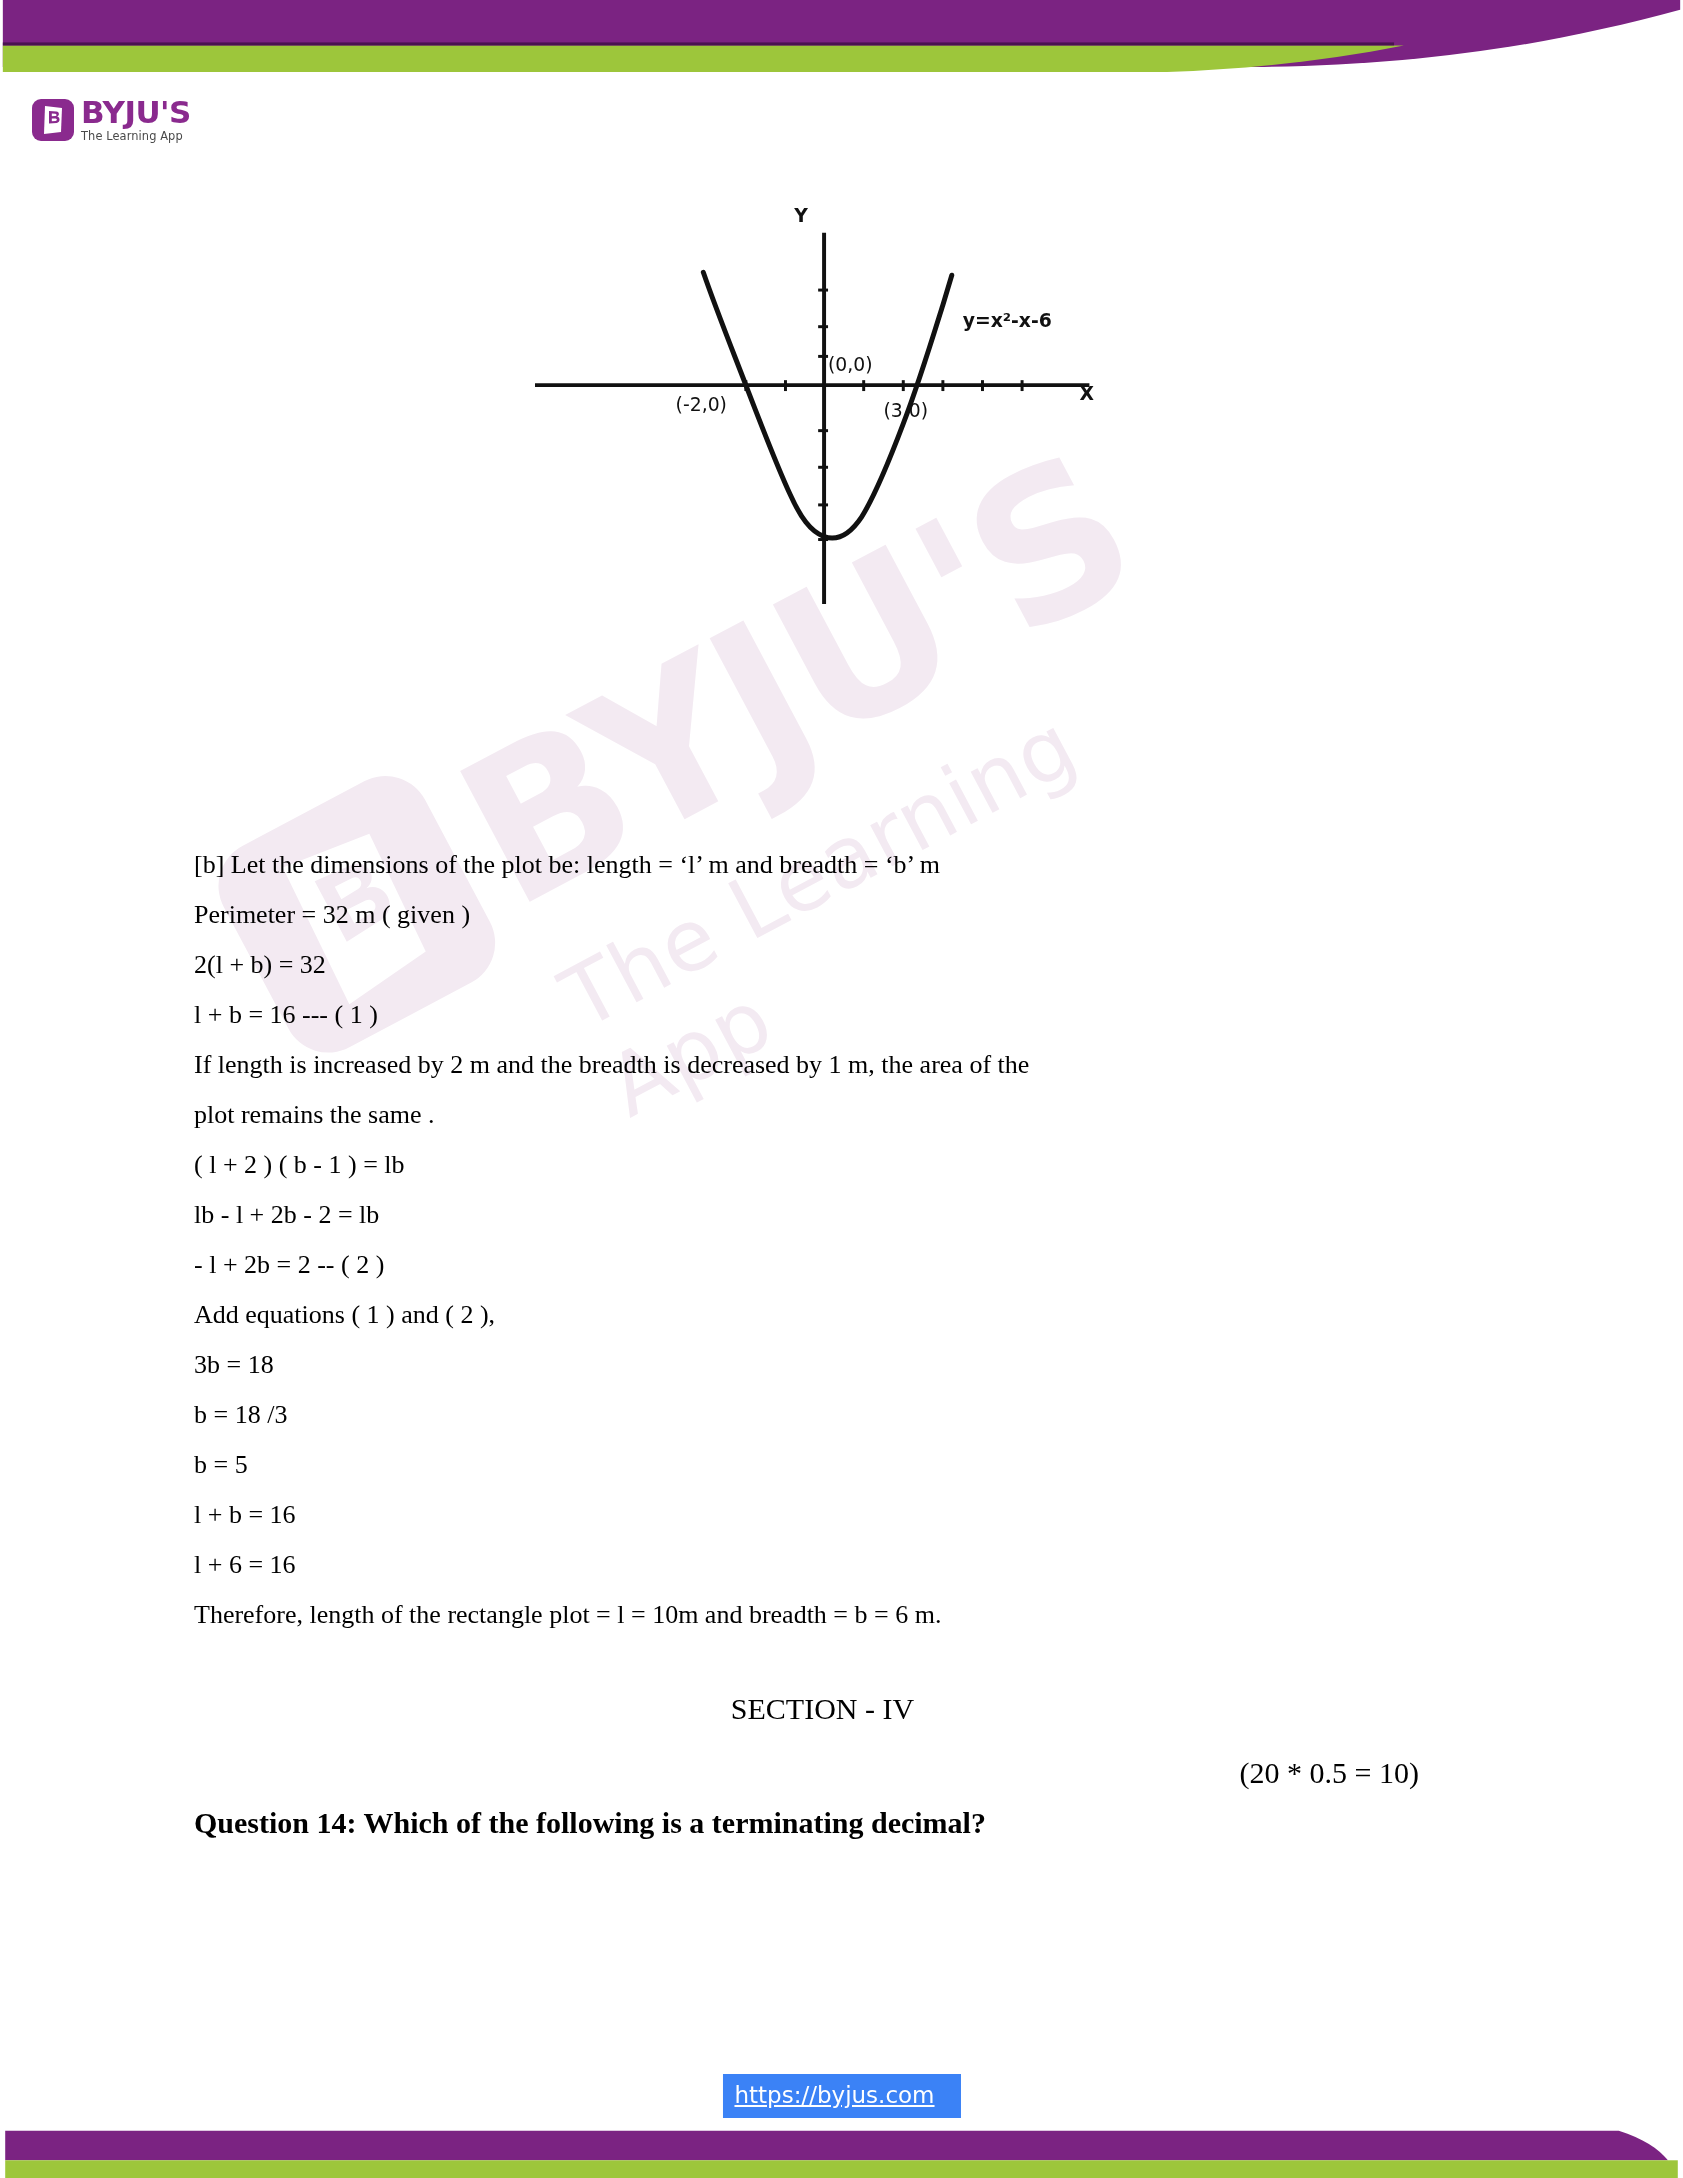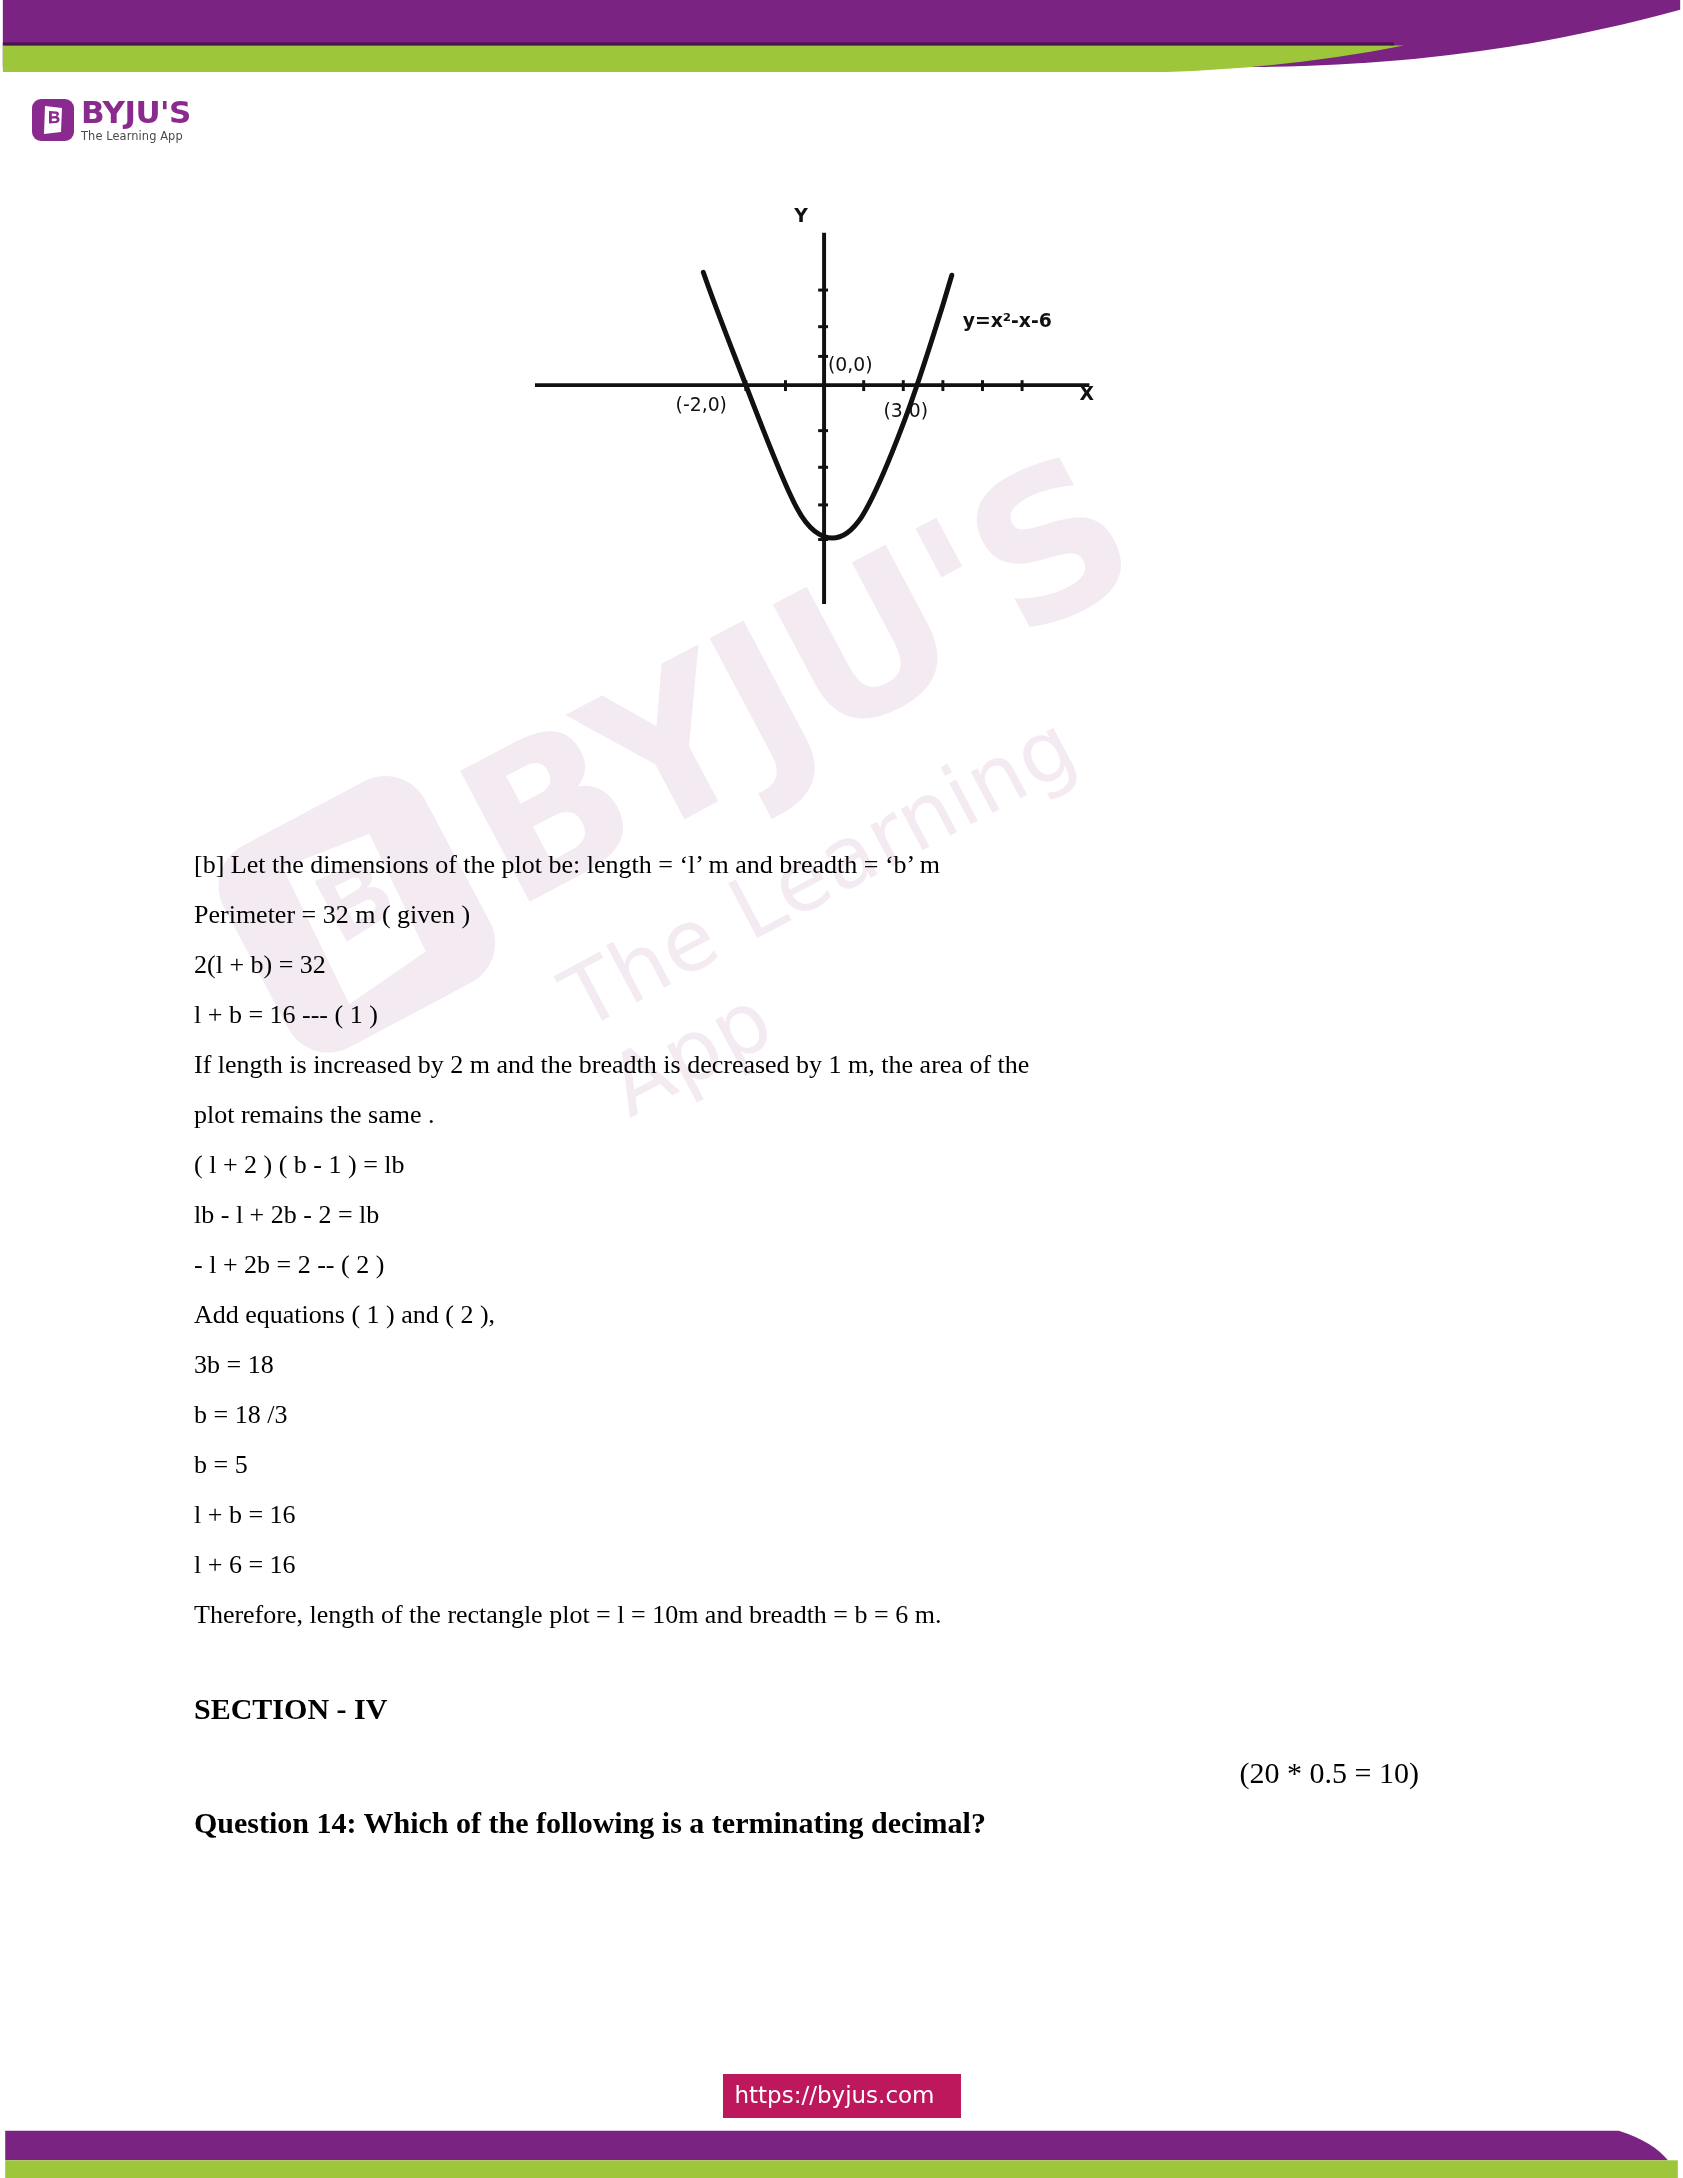--- a/index.html
+++ b/index.html
@@ -147,22 +147,23 @@
   .line {
     font-family: "Liberation Serif", serif;
     font-size: 26px;
     color: #000000;
     line-height: 50px;
     white-space: pre-wrap;
   }
   .section-title {
     font-family: "Liberation Serif", serif;
     font-size: 30px;
-    font-weight: bold;
+    font-weight: normal;
     color: #000000;
+    text-align: center;
     margin-top: 44px;
     line-height: 50px;
   }
   .marks {
     font-family: "Liberation Serif", serif;
     font-size: 30px;
     font-weight: normal;
     color: #000000;
     text-align: right;
     padding-right: 32px;
@@ -177,27 +178,28 @@
     line-height: 50px;
     margin-top: 0;
   }
 
   
   .url-badge {
     position: absolute;
     left: 50%;
     transform: translateX(-50%);
     top: 2074px;
-    background: #be185d;
+    background: #3b82f6;
     color: #ffffff;
     font-family: "DejaVu Sans", sans-serif;
     font-size: 23px;
     padding: 8px 26px 10px 12px;
     white-space: nowrap;
     z-index: 4;
+    text-decoration: underline;
   }
   .footer-band {
     position: absolute;
     bottom: 0; left: 0;
     width: 1683px;
     height: 61px;
     overflow: hidden;
   }
   .footer-band svg { display: block; }
 </style>

